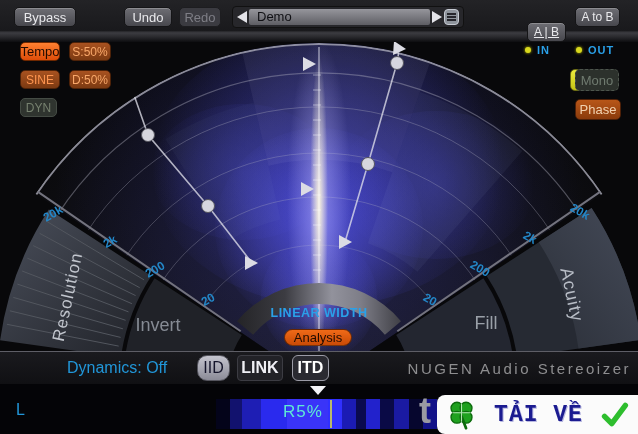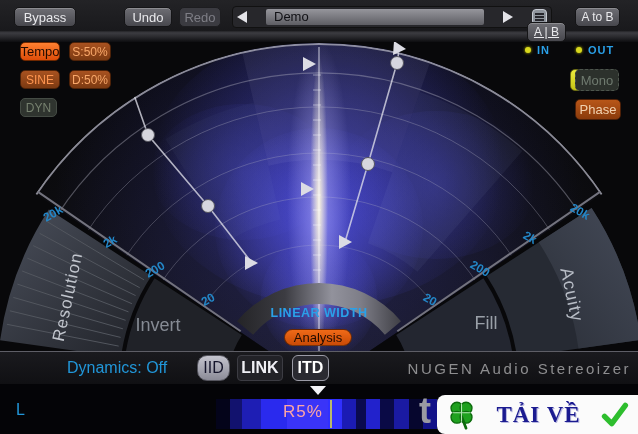--- a/index.html
+++ b/index.html
@@ -5,22 +5,22 @@
   html,body{margin:0;padding:0;background:#222;}
   .app{position:relative;width:638px;height:434px;background:#08080a;overflow:hidden;
        font-family:"Liberation Sans",sans-serif;-webkit-font-smoothing:antialiased;}
   
   .topbar{position:absolute;left:0;top:0;width:638px;height:31px;background:linear-gradient(#232326,#19191c);z-index:3;}
   .band{position:absolute;left:0;top:29px;width:638px;height:13px;background:linear-gradient(180deg,#0a0a0c 0%,#3c3c41 30%,#2a2a2e 60%,#0d0d10 100%);z-index:2;}
   .btn{position:absolute;display:flex;align-items:center;justify-content:center;border-radius:5px;
        font-size:13px;color:#e9e9ec;background:linear-gradient(#6e6e74,#47474d);
        border:1px solid #151517;box-shadow:inset 0 1px 0 rgba(255,255,255,.22);z-index:4;box-sizing:border-box;}
   .btn.dis{background:#3b3b41;color:#7e7e86;box-shadow:none;border-color:#1d1d20;}
-  .preset{position:absolute;left:232px;top:6px;width:320px;height:22px;background:#27272b;border:1px solid #111;
-          border-radius:4px;display:flex;align-items:center;padding:8px 4px;gap:19px;z-index:4;box-sizing:border-box;}
+  .preset{position:absolute;left:232px;top:6px;width:232px;height:22px;background:#27272b;border:1px solid #111;
+          border-radius:4px;display:flex;align-items:center;padding:8px 4px;gap:2px;z-index:4;box-sizing:border-box;}
   .tri-l{width:0;height:0;border-top:6px solid transparent;border-bottom:6px solid transparent;border-right:10px solid #e3e3e8;}
   .tri-r{width:0;height:0;border-top:6px solid transparent;border-bottom:6px solid transparent;border-left:10px solid #e3e3e8;}
   .pval{flex:1;height:16px;line-height:16px;background:linear-gradient(#96969c,#5e5e64);border-radius:2px;
         color:#101014;font-size:13px;padding-left:8px;}
   .list-icon{width:15px;height:16px;border:1px solid #c6cad2;border-radius:4px;background-color:#8e949c;
         background-image:linear-gradient(#26262c,#26262c),linear-gradient(#26262c,#26262c),linear-gradient(#26262c,#26262c);
         background-size:9px 2px;background-position:2px 3px,2px 6px,2px 9px;background-repeat:no-repeat;box-sizing:border-box;}
   
   .ob{position:absolute;display:flex;align-items:center;justify-content:center;border-radius:5px;font-size:12px;z-index:4;box-sizing:border-box;}
   .ob.hot{background:linear-gradient(#ff8030,#de4d09);color:#230b00;border:1px solid #702800;font-size:13px;}
@@ -58,25 +58,25 @@
     background:linear-gradient(90deg,
       #04041a 0%,#04041a 6%,#12126e 6%,#12126e 11%,#1e1eb4 11%,#1e1eb4 19%,
       #2a2aee 19%,#2a2aee 30%,#3a34f8 30%,#3a34f8 47%,#3030ff 47%,#3030ff 53%,
       #1b1bb4 53%,#1b1bb4 59%,#0a0a4e 59%,#0a0a4e 63%,#2222cc 63%,#2222cc 69%,
       #0a0a46 69%,#0a0a46 75%,#1a1aa2 75%,#1a1aa2 81%,#06062e 81%,#06062e 87%,
       #121288 87%,#121288 93%,#04041c 93%);}
   .meter-faint{position:absolute;left:454px;top:20px;width:80px;height:22px;background:linear-gradient(90deg,#101060,#060626);}
   .marker-line{position:absolute;left:330px;top:16px;width:2px;height:28px;background:#b9b96a;}
   .marker-tri{position:absolute;left:310px;top:2px;width:0;height:0;border-left:8px solid transparent;
       border-right:8px solid transparent;border-top:9px solid #f2f2f6;}
-  .readout{position:absolute;left:283px;top:18px;font-size:17px;color:#fca5a5;letter-spacing:1px;text-align:center;}
+  .readout{position:absolute;left:283px;top:18px;font-size:17px;color:#5eead4;letter-spacing:1px;text-align:center;}
   .tchar{position:absolute;left:419px;top:6px;font-size:36px;font-weight:bold;color:#9a9aa2;}
   .wm{position:absolute;left:437px;top:11px;width:201px;height:39px;background:#fbfbfb;border-radius:8px 0 0 8px;
       display:flex;align-items:center;justify-content:space-between;padding:0 9px;box-sizing:border-box;}
-  .wm-text{font-family:Liberation Serif, serif;font-weight:bold;font-size:23px;color:#1b1b90;
+  .wm-text{font-family:Liberation Mono, monospace;font-weight:bold;font-size:23px;color:#1b1b90;
       text-shadow:1px 1px 0 #b8b8e0;letter-spacing:1px;}
   svg.fan{position:absolute;left:0;top:41px;z-index:1;}
   svg text{font-family:"Liberation Sans",sans-serif;}
 </style>
 </head>
 <body>
 
 <div class="app">
 
   <div class="topbar"></div>

